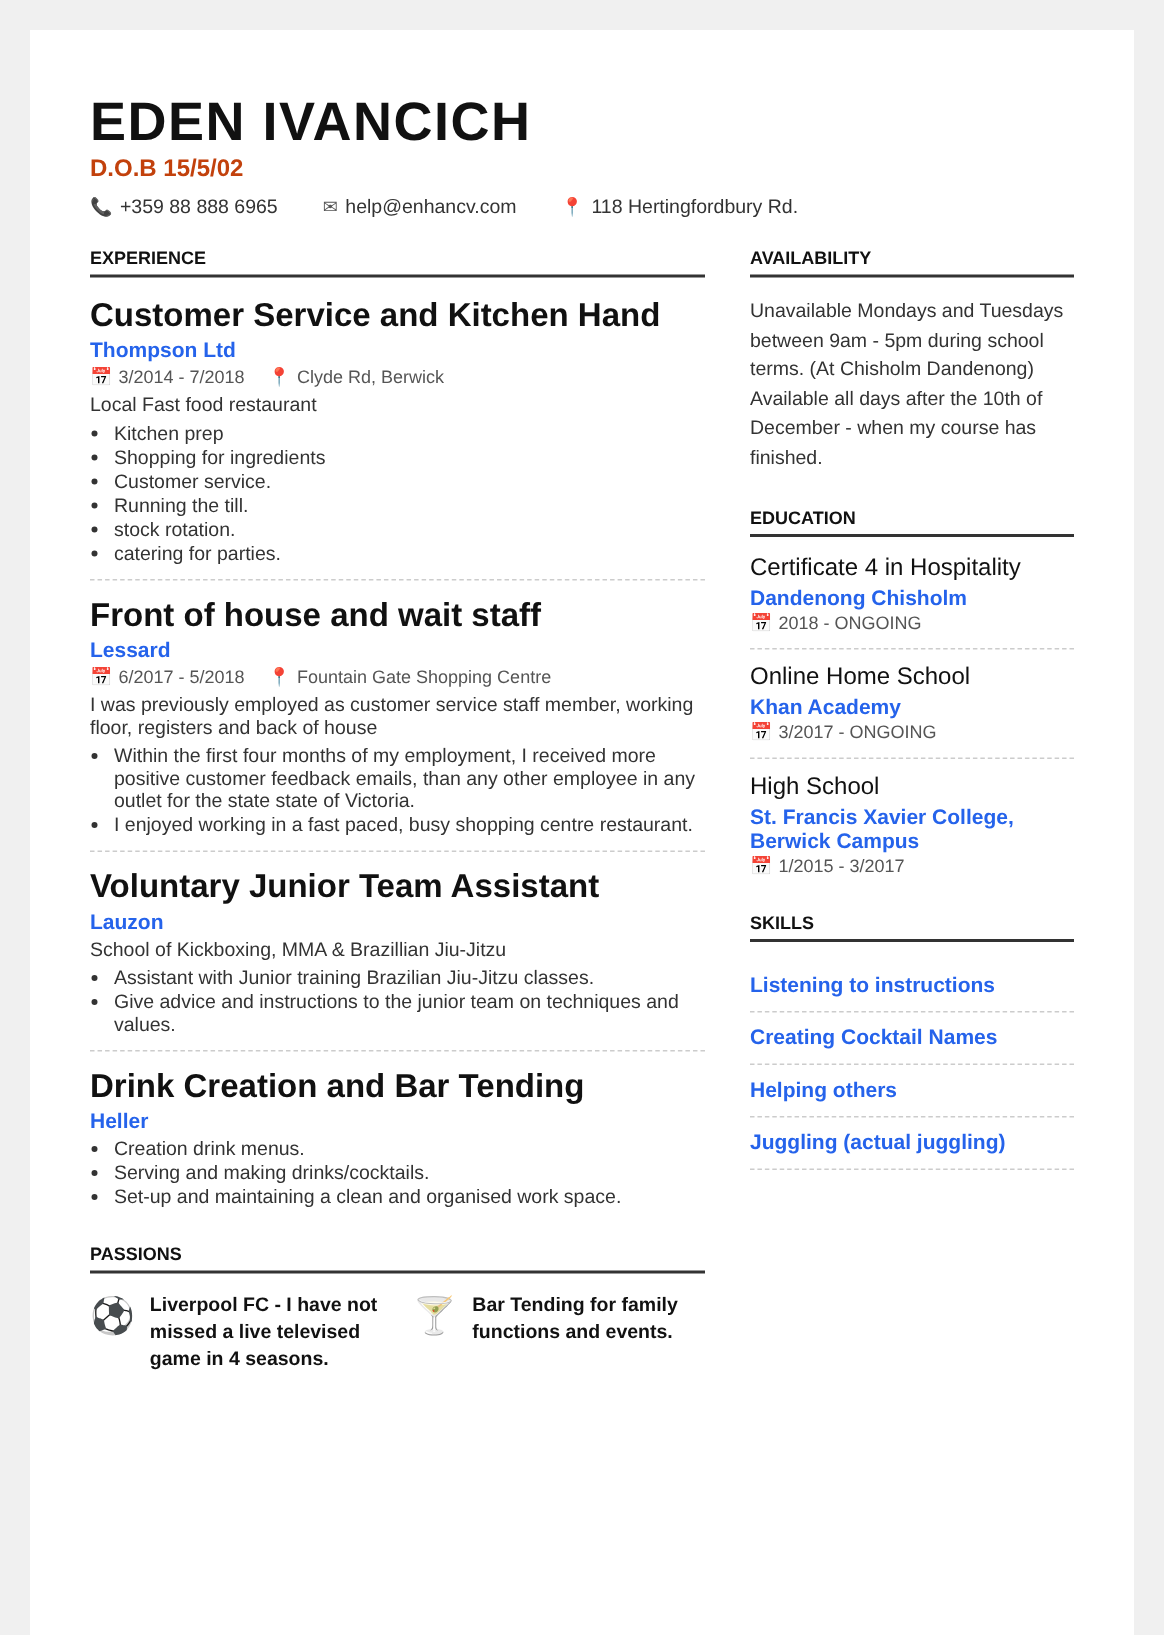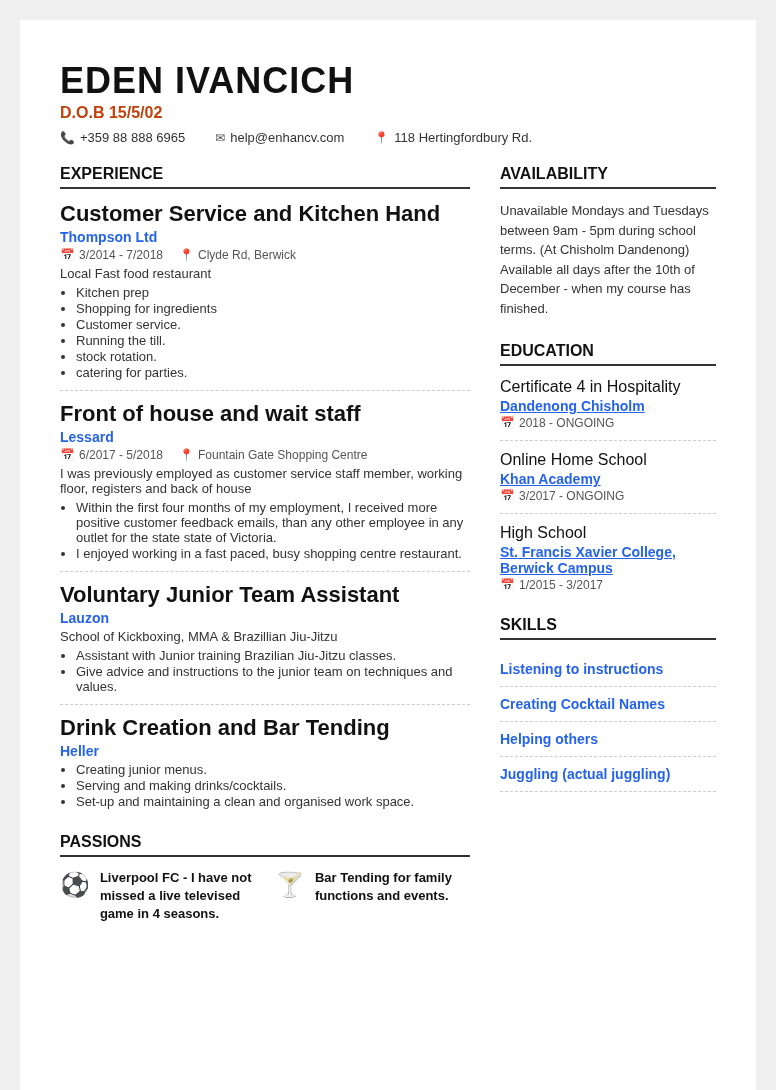--- a/index.html
+++ b/index.html
@@ -52,21 +52,21 @@
       margin-top: 20px;
     }
     .left-col {
       flex: 0 0 410px;
     }
     .right-col {
       flex: 1;
     }
 
     .section-title {
-      font-size: 16px;
+      font-size: 12px;
       font-weight: 900;
       text-transform: uppercase;
       color: #111;
       border-bottom: 2px solid #333;
       padding-bottom: 4px;
       margin-bottom: 12px;
     }
 
     .section {
       margin-bottom: 24px;
@@ -120,21 +120,20 @@
     .edu-title {
       font-size: 16px;
       font-weight: 400;
       color: #111;
     }
     .edu-school {
       font-size: 14px;
       font-weight: 700;
       color: #2563eb;
       margin-top: 2px;
-      text-decoration: underline;
     }
     .edu-dates {
       font-size: 12px;
       color: #555;
       margin-top: 2px;
       display: flex;
       align-items: center;
       gap: 4px;
     }
 
@@ -269,21 +268,21 @@
             <li>Give advice and instructions to the junior team on techniques and values.</li>
           </ul>
         </div>
 
         <hr class="job-divider">
 
         <div>
           <div class="job-title">Drink Creation and Bar Tending</div>
           <div class="job-company">Heller</div>
           <ul class="job-bullets">
-            <li>Creating junior menus.</li>
+            <li>Creation drink menus.</li>
             <li>Serving and making drinks/cocktails.</li>
             <li>Set-up and maintaining a clean and organised work space.</li>
           </ul>
         </div>
       </div>
 
       <div class="section passions-section">
         <div class="section-title">PASSIONS</div>
         <div class="passions-grid">
           <div class="passion-item">

